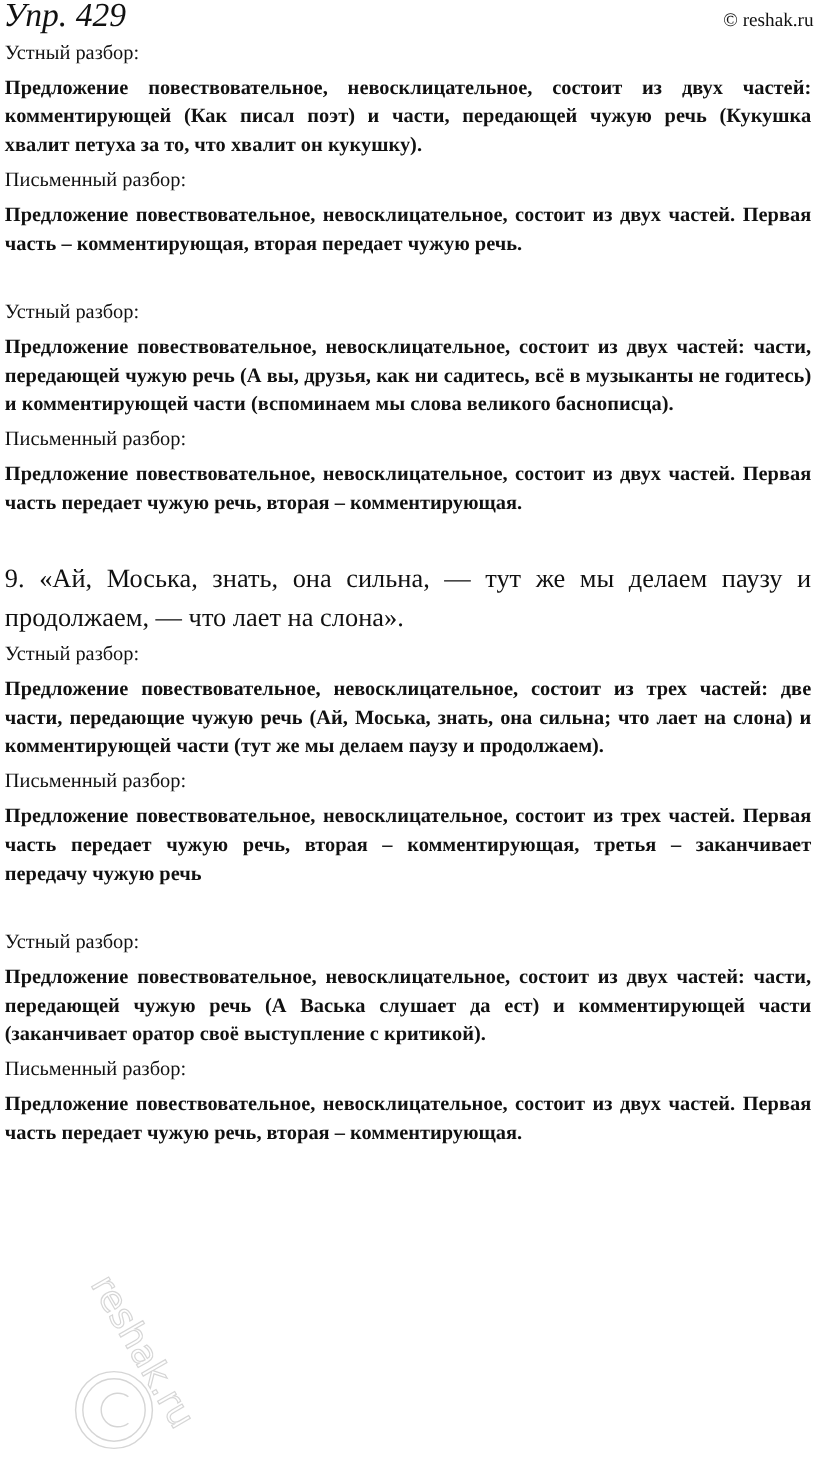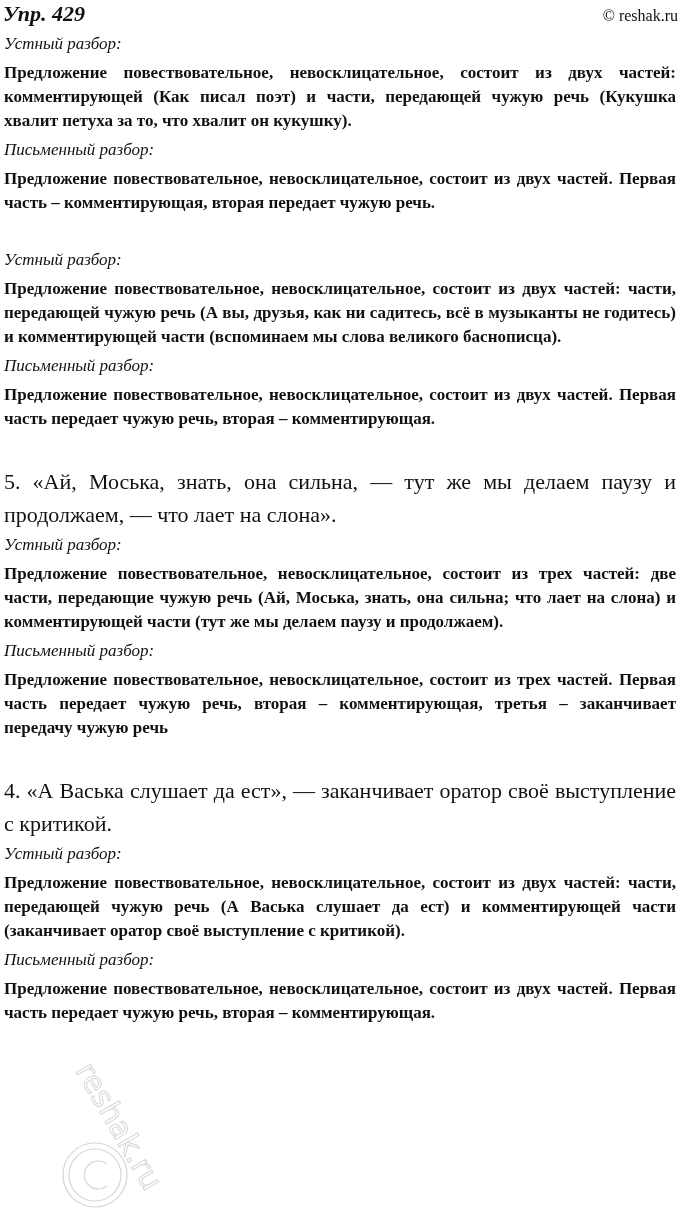--- a/index.html
+++ b/index.html
@@ -24,43 +24,42 @@
       box-sizing: border-box;
     }
     .header {
       display: flex;
       justify-content: space-between;
       align-items: baseline;
       height: 30px;
       margin-top: 0px;
     }
     .title {
-      font-weight: bold;
+      font-weight: normal;
       font-style: italic;
-      font-size: 22px;
+      font-size: 28px;
       line-height: 28px;
       margin-left: -1px;
     }
     .copyright {
       font-size: 16px;
       line-height: 28px;
       margin-right: -2px;
     }
     .item-text {
       font-size: 22px;
       line-height: 33px;
       text-align: justify;
       text-align-last: left;
       margin: 0;
     }
     .label {
       font-size: 17px;
       line-height: 22px;
       margin: 3px 0 6px 0;
-      font-style: italic;
     }
     .body-text {
       font-size: 17px;
       line-height: 24px;
       text-align: justify;
       text-align-last: left;
       margin: 0 0 6px 0;
       font-weight: bold;
     }
     .item {
@@ -98,29 +97,28 @@
   </div>
 
   <div class="item">
     <div class="label">Устный разбор:</div>
     <p class="body-text">Предложение повествовательное, невосклицательное, состоит из двух частей: части, передающей чужую речь (А вы, друзья, как ни садитесь, всё в музыканты не годитесь) и комментирующей части (вспоминаем мы слова великого баснописца).</p>
     <div class="label">Письменный разбор:</div>
     <p class="body-text">Предложение повествовательное, невосклицательное, состоит из двух частей. Первая часть передает чужую речь, вторая – комментирующая.</p>
   </div>
 
   <div class="item">
-    <p class="item-text">5. «Ай, Моська, знать, она сильна, — тут же мы делаем паузу и продолжаем, — что лает на слона».</p>
+    <p class="item-text">9. «Ай, Моська, знать, она сильна, — тут же мы делаем паузу и продолжаем, — что лает на слона».</p>
     <div class="label">Устный разбор:</div>
     <p class="body-text">Предложение повествовательное, невосклицательное, состоит из трех частей: две части, передающие чужую речь (Ай, Моська, знать, она сильна; что лает на слона) и комментирующей части (тут же мы делаем паузу и продолжаем).</p>
     <div class="label">Письменный разбор:</div>
     <p class="body-text">Предложение повествовательное, невосклицательное, состоит из трех частей. Первая часть передает чужую речь, вторая – комментирующая, третья – заканчивает передачу чужую речь</p>
   </div>
 
   <div class="item">
-    <p class="item-text">4. «А Васька слушает да ест», — заканчивает оратор своё выступление с критикой.</p>
     <div class="label">Устный разбор:</div>
     <p class="body-text">Предложение повествовательное, невосклицательное, состоит из двух частей: части, передающей чужую речь (А Васька слушает да ест) и комментирующей части (заканчивает оратор своё выступление с критикой).</p>
     <div class="label">Письменный разбор:</div>
     <p class="body-text">Предложение повествовательное, невосклицательное, состоит из двух частей. Первая часть передает чужую речь, вторая – комментирующая.</p>
   </div>
 </div>
 
 <div class="watermark">
   <svg viewBox="0 0 120 160" xmlns="http://www.w3.org/2000/svg">
     <g fill="none" stroke="#8a8a8a" stroke-width="1.2">

